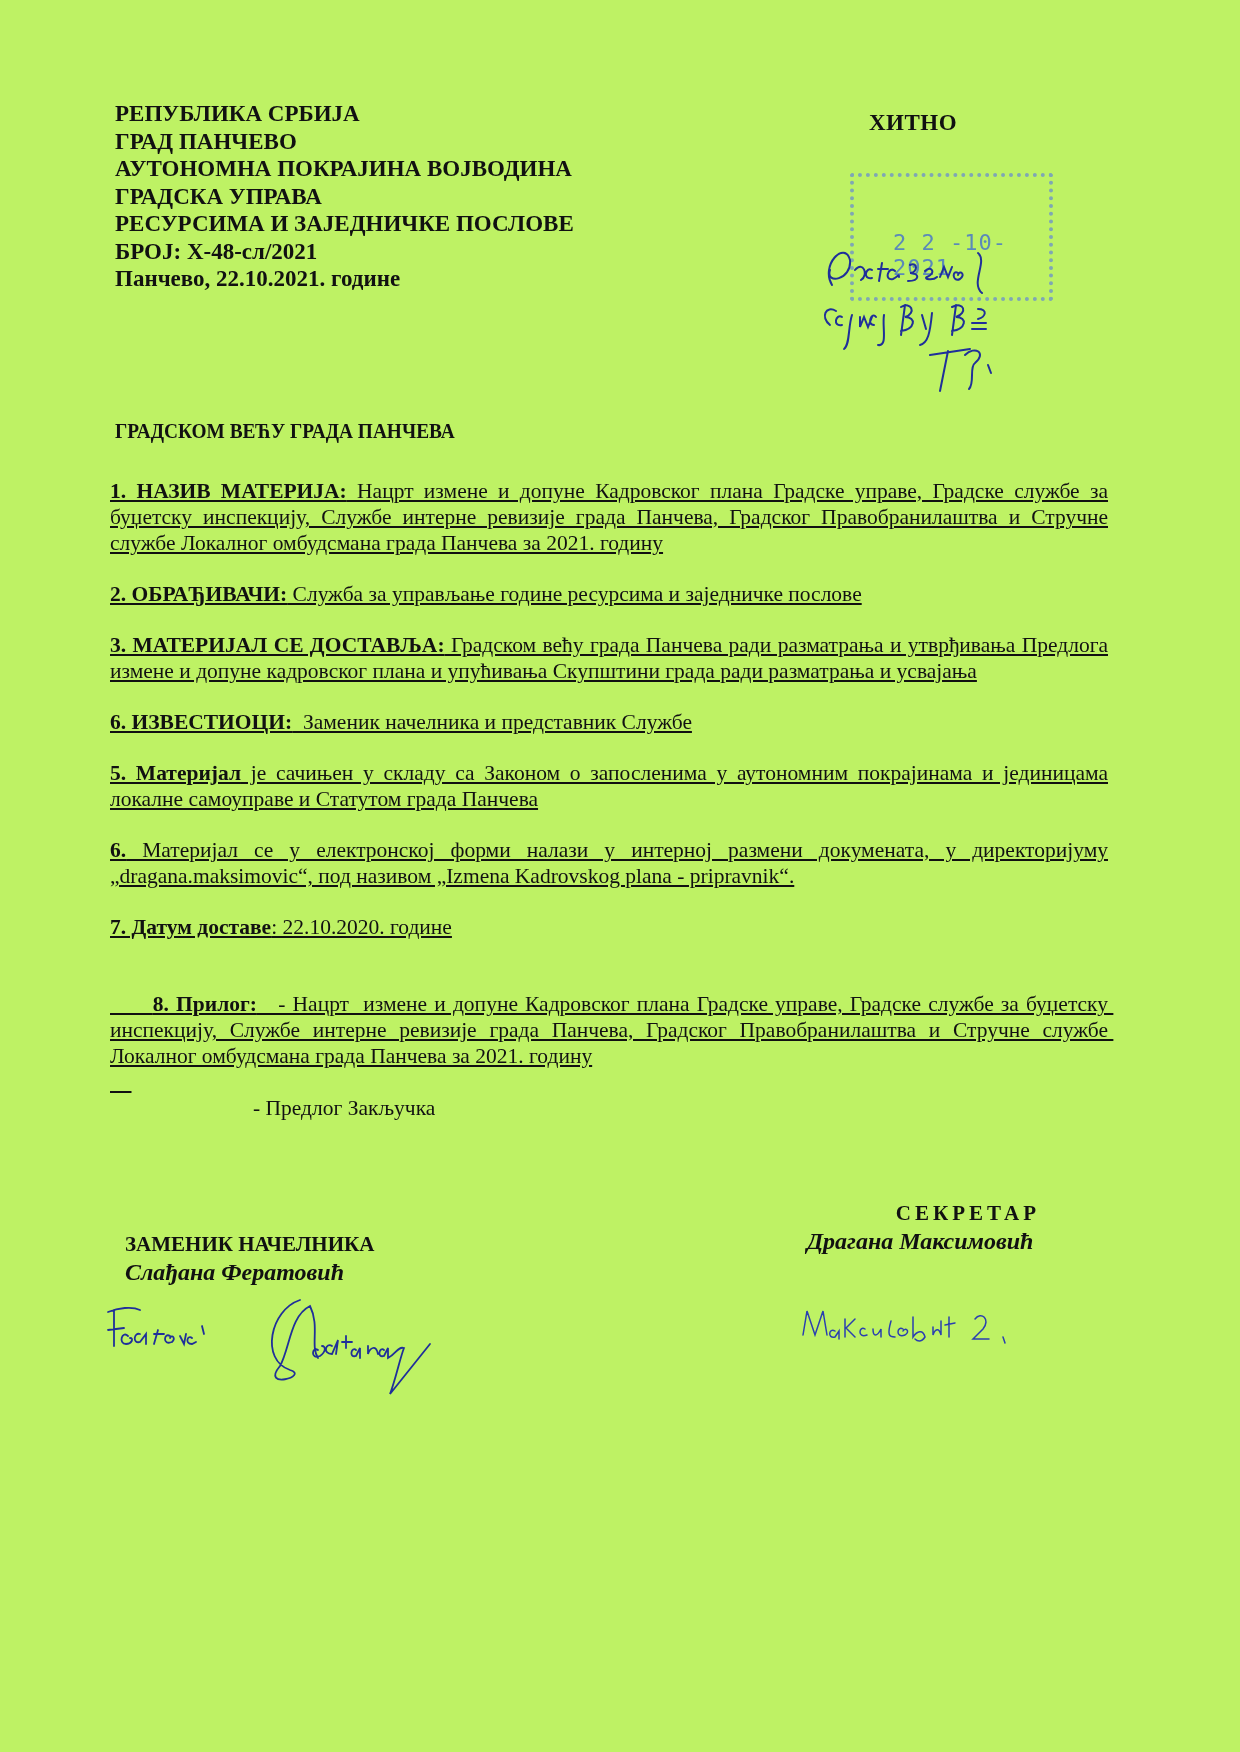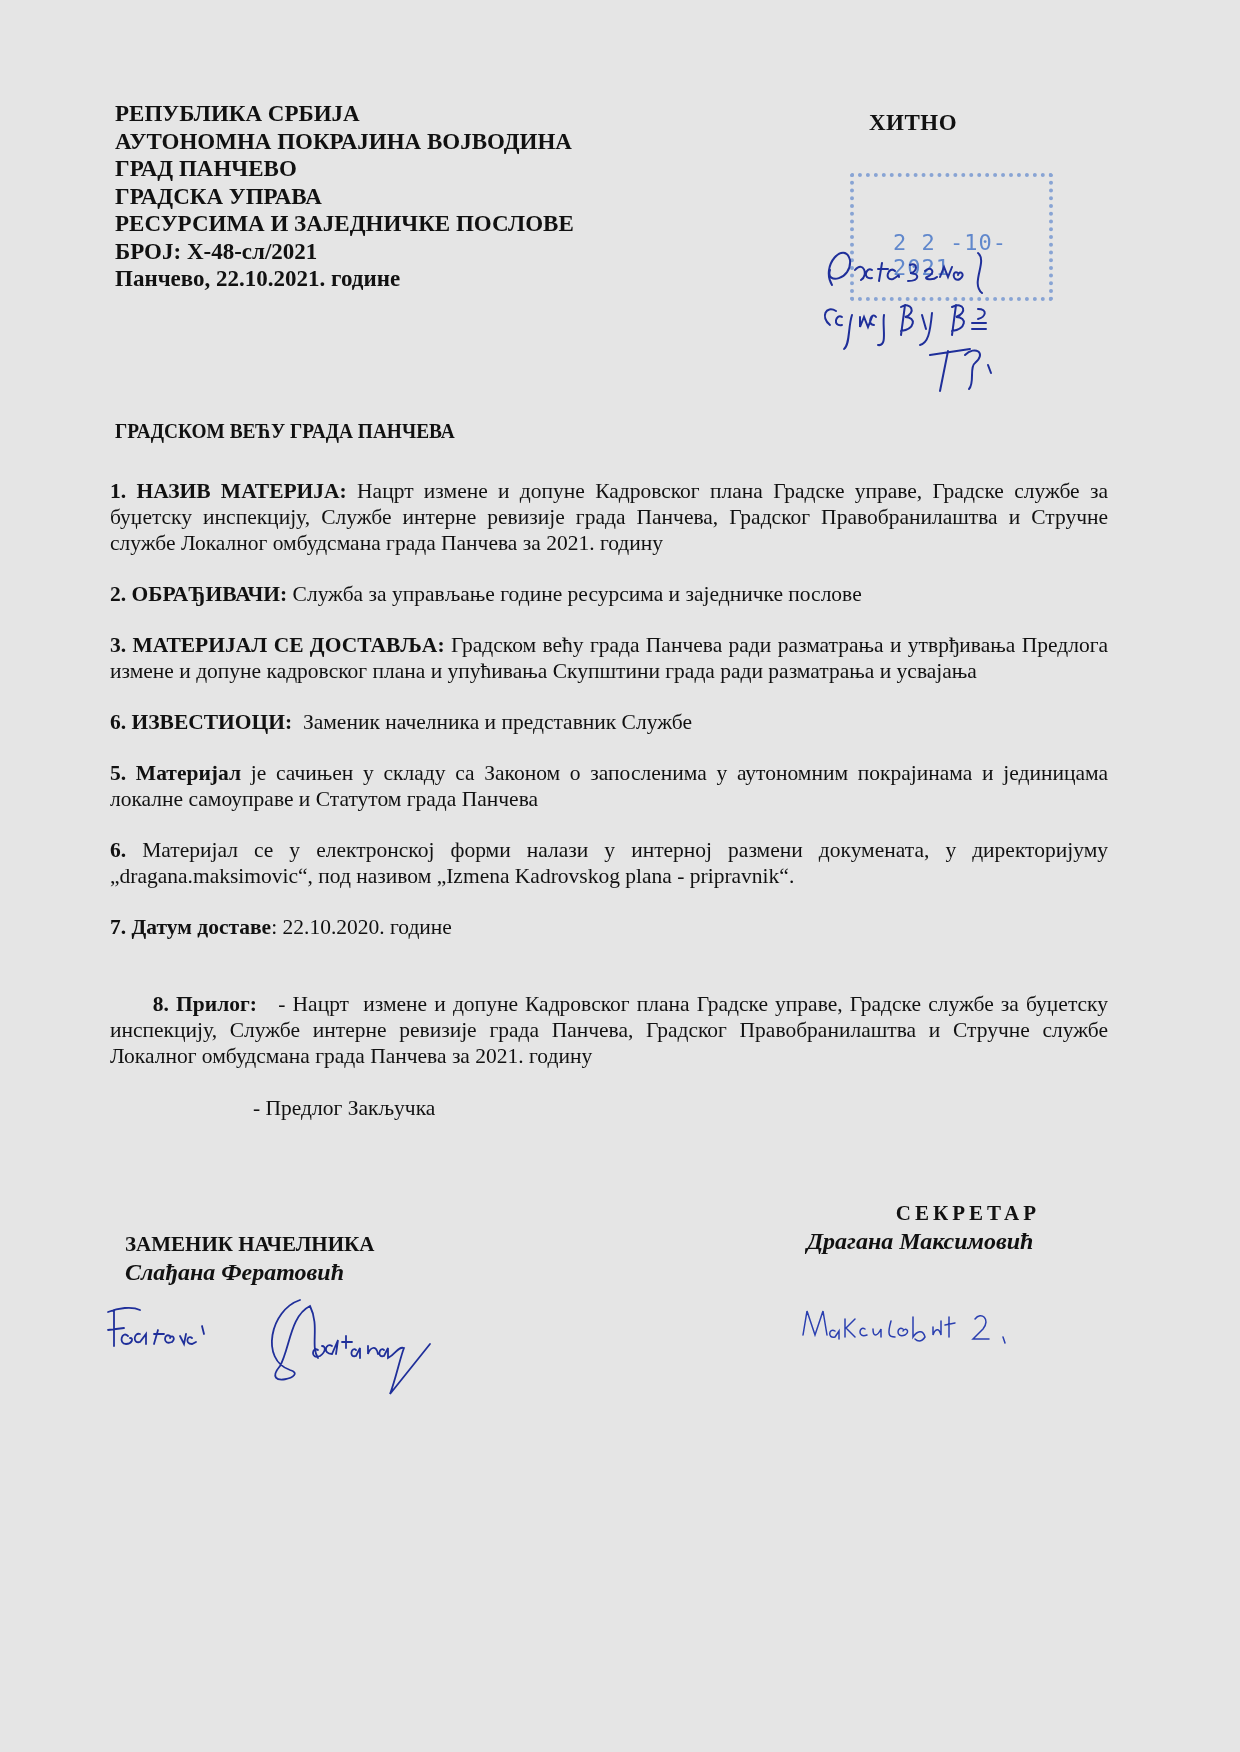--- a/index.html
+++ b/index.html
@@ -1,55 +1,55 @@
 <!DOCTYPE html>
 <html><head>
   <meta charset="utf-8">
   <style>
     html, body { margin: 0; padding: 0; background: #ffffff; }
     body { width: 1240px; height: 1752px; position: relative; overflow: hidden;
       font-family: "Liberation Serif", serif; color: #111; }
-    .page { position: absolute; left: 0; top: 0; width: 1240px; height: 1752px; background: #e5e5e5; }
+    .page { position: absolute; left: 0; top: 0; width: 1240px; height: 1752px; background: #bef264; }
 
     .header { position: absolute; left: 115px; top: 100px; font-weight: bold; font-size: 23px; line-height: 27.5px; }
     .header div { white-space: nowrap; }
 
     .urgent { position: absolute; left: 869px; top: 110px; font-weight: bold; font-size: 23px; letter-spacing: 0.5px; }
 
     .stamp { position: absolute; left: 845px; top: 165px; width: 210px; height: 140px; }
     .stamp-box { position: absolute; left: 5px; top: 8px; width: 195px; height: 120px;
       border: 4px dotted #6a8fcf; border-radius: 3px; opacity: 0.75; }
     .stamp-date { position: absolute; left: 48px; top: 65px; font-family: "DejaVu Sans Mono", monospace;
       font-size: 22px; color: #4a78c8; letter-spacing: 1px; opacity: 0.85; }
 
     .addressee { position: absolute; left: 115px; top: 418px; font-weight: bold; font-size: 22px;
       transform: scaleX(0.88); transform-origin: left; white-space: nowrap; }
 
     .body { position: absolute; left: 110px; top: 478px; width: 998px; font-size: 21.5px; line-height: 26px; }
-    .item { margin: 0 0 25px 0; text-align: justify; }
+    .item { margin: 0 0 25px 0; text-align: justify; text-decoration: underline; }
     .item .lbl { font-weight: bold; }
     .item.last { margin-bottom: 0; }
     .indent { padding-left: 143px; }
 
     .sig-left { position: absolute; left: 125px; top: 1232px; }
     .sig-right { position: absolute; left: 800px; top: 1201px; text-align: center; width: 240px; }
     .sig-role { font-weight: bold; font-size: 21px; text-align: right; }
     .sig-role.spaced { letter-spacing: 4px; }
     .sig-name { font-weight: bold; font-style: italic; font-size: 24px; margin-top: 2px; }
     .handwriting { position: absolute; }
   </style>
 </head>
 <body>
 
 <div class="page">
 
   <div class="header">
     <div>РЕПУБЛИКА СРБИЈА</div>
+    <div>ГРАД ПАНЧЕВО</div>
     <div>АУТОНОМНА ПОКРАЈИНА ВОЈВОДИНА</div>
-    <div>ГРАД ПАНЧЕВО</div>
     <div>ГРАДСКА УПРАВА</div>
     <div>РЕСУРСИМА И ЗАЈЕДНИЧКЕ ПОСЛОВЕ</div>
     <div>БРОЈ: Х-48-сл/2021</div>
     <div>Панчево, 22.10.2021. године</div>
   </div>
 
   <div class="urgent">ХИТНО</div>
 
   <div class="stamp">
     <div class="stamp-box"></div>

